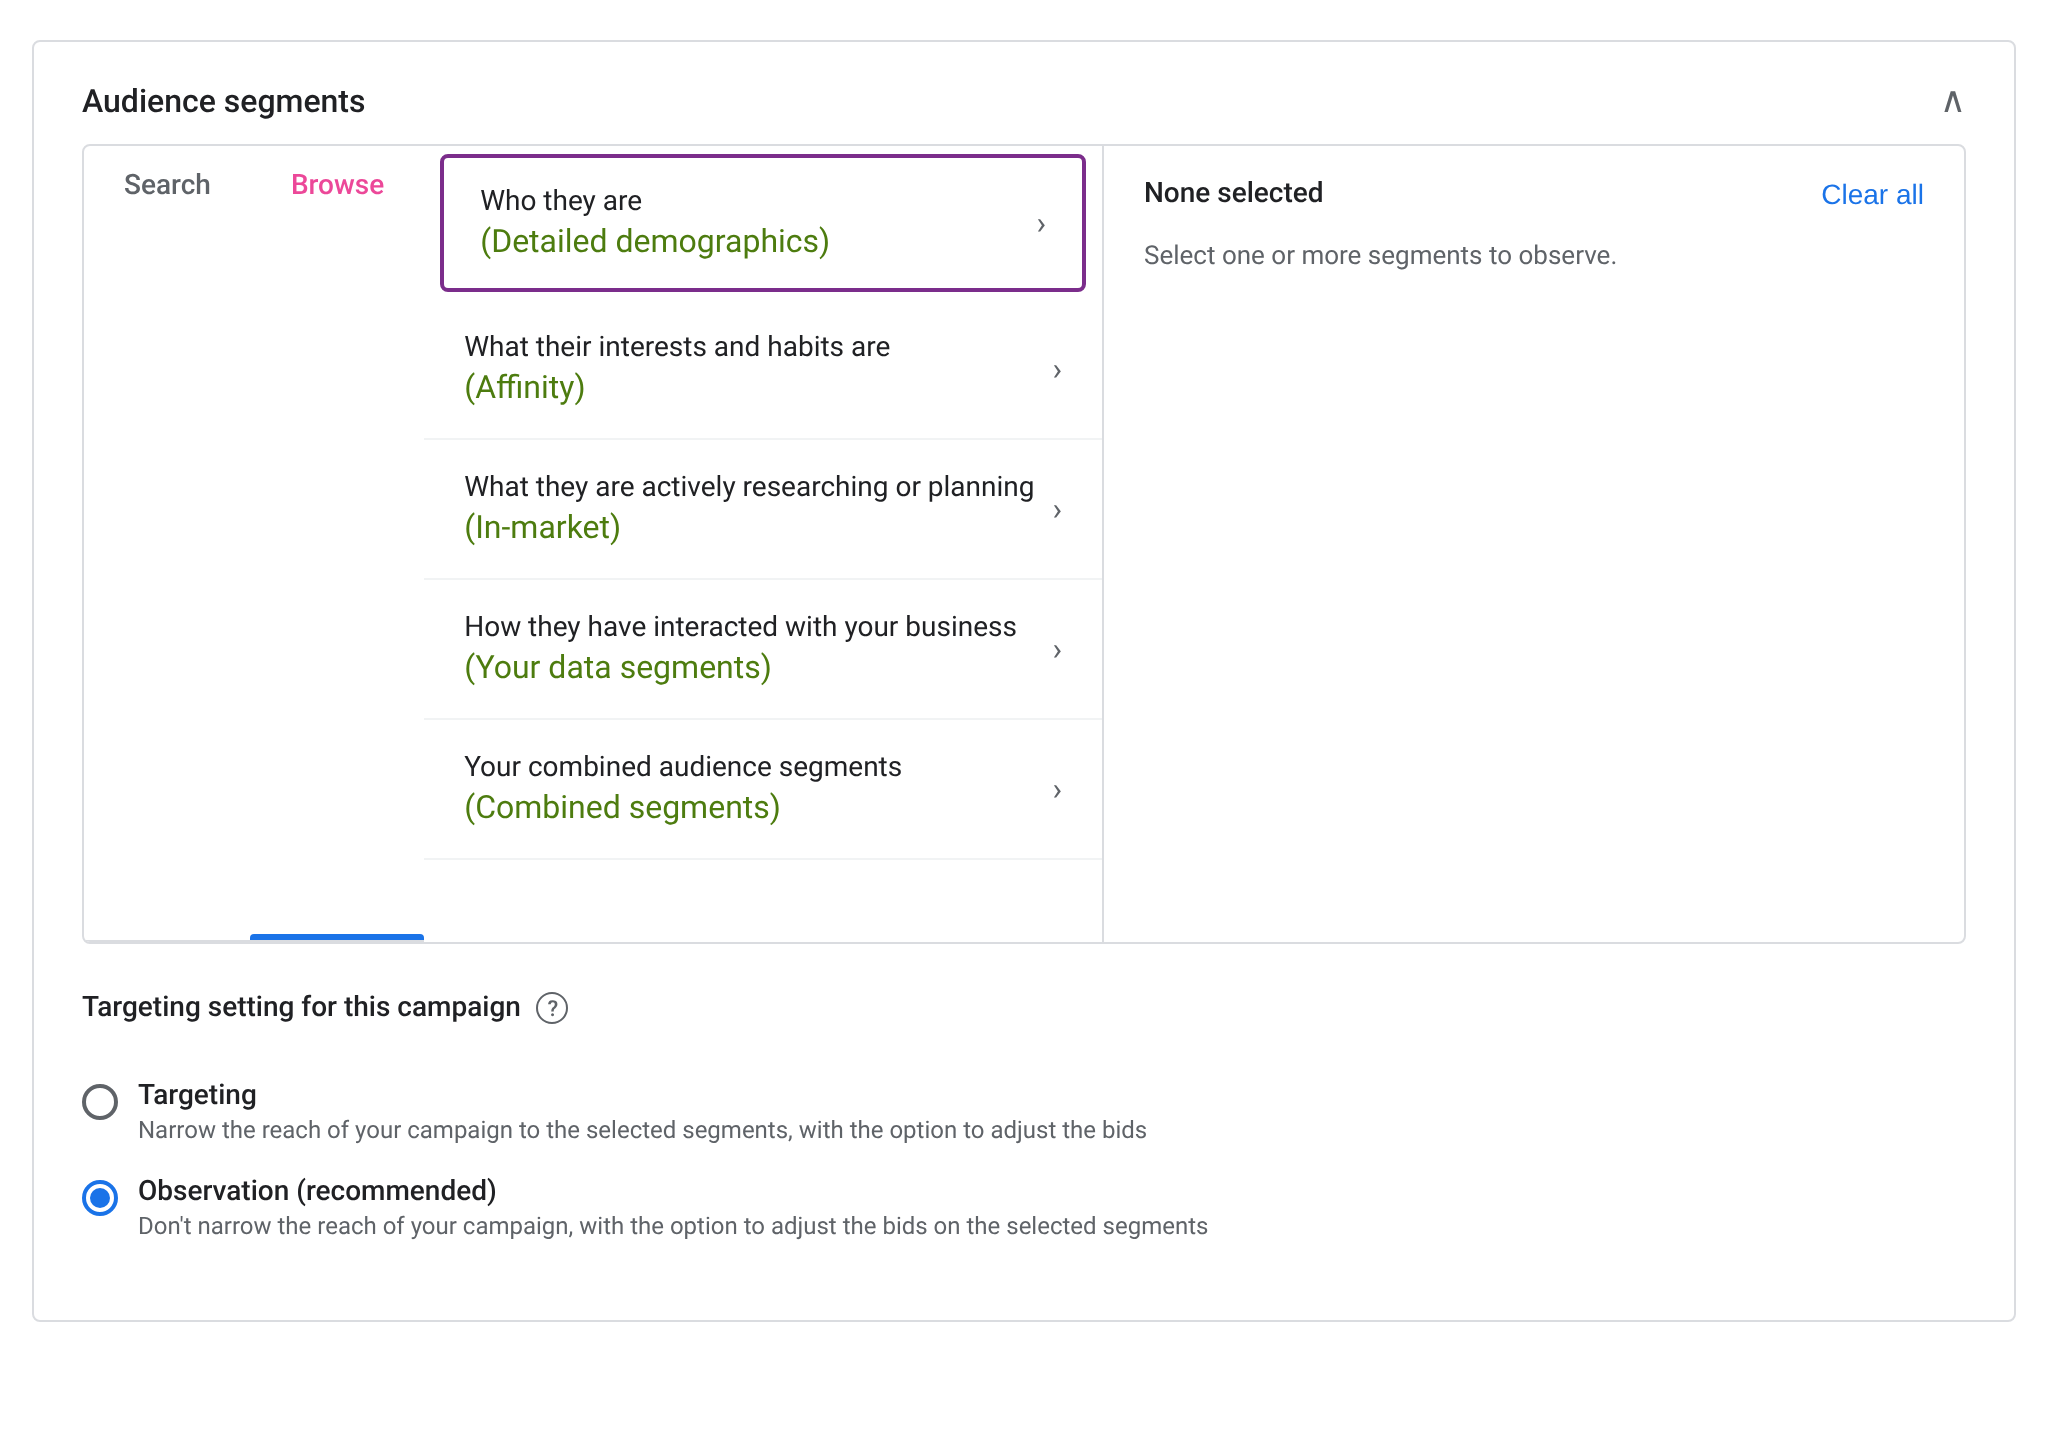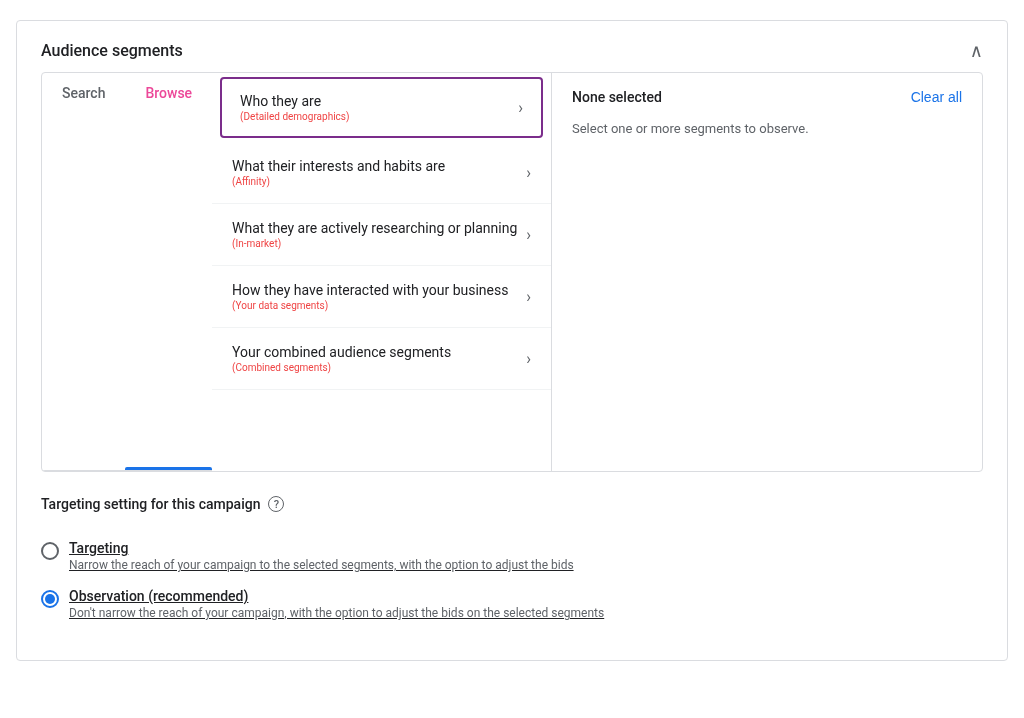--- a/index.html
+++ b/index.html
@@ -120,22 +120,22 @@
     .browse-item-text {
       display: flex;
       flex-direction: column;
     }
     .browse-item-main {
       font-size: 14px;
       color: #202124;
       font-weight: 400;
     }
     .browse-item-sub {
-      font-size: 10px;
-      color: #ef4444;
+      font-size: 16px;
+      color: #4d7c0f;
       margin-top: 2px;
     }
     .chevron-icon {
       color: #5f6368;
       font-size: 16px;
     }
     .right-panel {
       flex: 1;
       padding: 16px 20px;
       display: flex;
@@ -204,21 +204,20 @@
       left: 50%;
       transform: translate(-50%, -50%);
       width: 10px;
       height: 10px;
       border-radius: 50%;
       background: #1a73e8;
     }
     .radio-label-group {
       display: flex;
       flex-direction: column;
-      text-decoration: underline;
     }
     .radio-label-main {
       font-size: 14px;
       font-weight: 500;
       color: #202124;
     }
     .radio-label-desc {
       font-size: 12px;
       color: #5f6368;
       margin-top: 2px;

